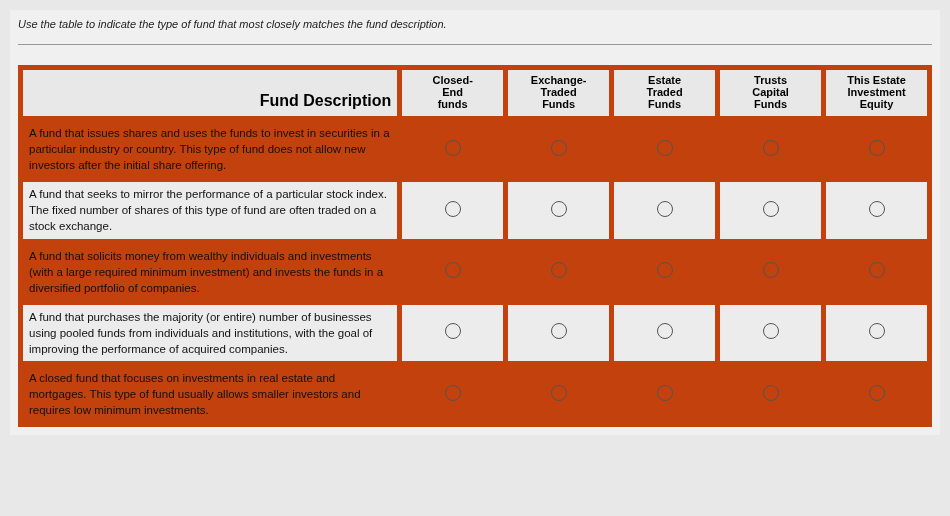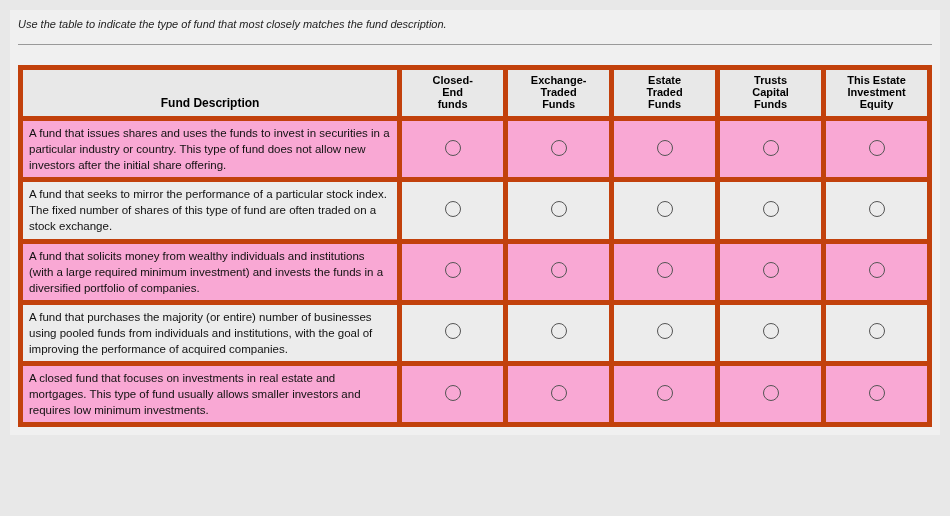--- a/index.html
+++ b/index.html
@@ -39,23 +39,23 @@
     }
     thead th {
       text-align: center;
       font-weight: bold;
       font-size: 11px;
       background: #e8e8e8;
       vertical-align: bottom;
       padding-bottom: 6px;
     }
     thead th.fund-desc-header {
-      text-align: center;
+      text-align: right;
       font-weight: bold;
-      font-size: 12px;
+      font-size: 16px;
       width: 340px;
     }
     tbody td.desc-cell {
       font-size: 11.5px;
       line-height: 1.4;
       color: #111;
       width: 340px;
     }
     tbody td.radio-cell {
       text-align: center;
@@ -64,21 +64,21 @@
     .radio-circle {
       display: inline-block;
       width: 16px;
       height: 16px;
       border-radius: 50%;
       border: 1.5px solid #555;
       background: transparent;
       cursor: pointer;
     }
     tbody tr {
-      background: #f9a8d4;
+      background: #c2410c;
     }
     tbody tr:nth-child(even) {
       background: #ececec;
     }
   </style>
 </head>
 <body>
 
 <div class="page-container">
   <div class="instruction">Use the table to indicate the type of fund that most closely matches the fund description.</div>
@@ -125,21 +125,21 @@
       </tr>
       <tr>
         <td class="desc-cell">A fund that seeks to mirror the performance of a particular stock index. The fixed number of shares of this type of fund are often traded on a stock exchange.</td>
         <td class="radio-cell"><span class="radio-circle"></span></td>
         <td class="radio-cell"><span class="radio-circle"></span></td>
         <td class="radio-cell"><span class="radio-circle"></span></td>
         <td class="radio-cell"><span class="radio-circle"></span></td>
         <td class="radio-cell"><span class="radio-circle"></span></td>
       </tr>
       <tr>
-        <td class="desc-cell">A fund that solicits money from wealthy individuals and institutions (with a large required minimum investment) and invests the funds in a diversified portfolio of companies.</td>
+        <td class="desc-cell">A fund that solicits money from wealthy individuals and investments (with a large required minimum investment) and invests the funds in a diversified portfolio of companies.</td>
         <td class="radio-cell"><span class="radio-circle"></span></td>
         <td class="radio-cell"><span class="radio-circle"></span></td>
         <td class="radio-cell"><span class="radio-circle"></span></td>
         <td class="radio-cell"><span class="radio-circle"></span></td>
         <td class="radio-cell"><span class="radio-circle"></span></td>
       </tr>
       <tr>
         <td class="desc-cell">A fund that purchases the majority (or entire) number of businesses using pooled funds from individuals and institutions, with the goal of improving the performance of acquired companies.</td>
         <td class="radio-cell"><span class="radio-circle"></span></td>
         <td class="radio-cell"><span class="radio-circle"></span></td>

